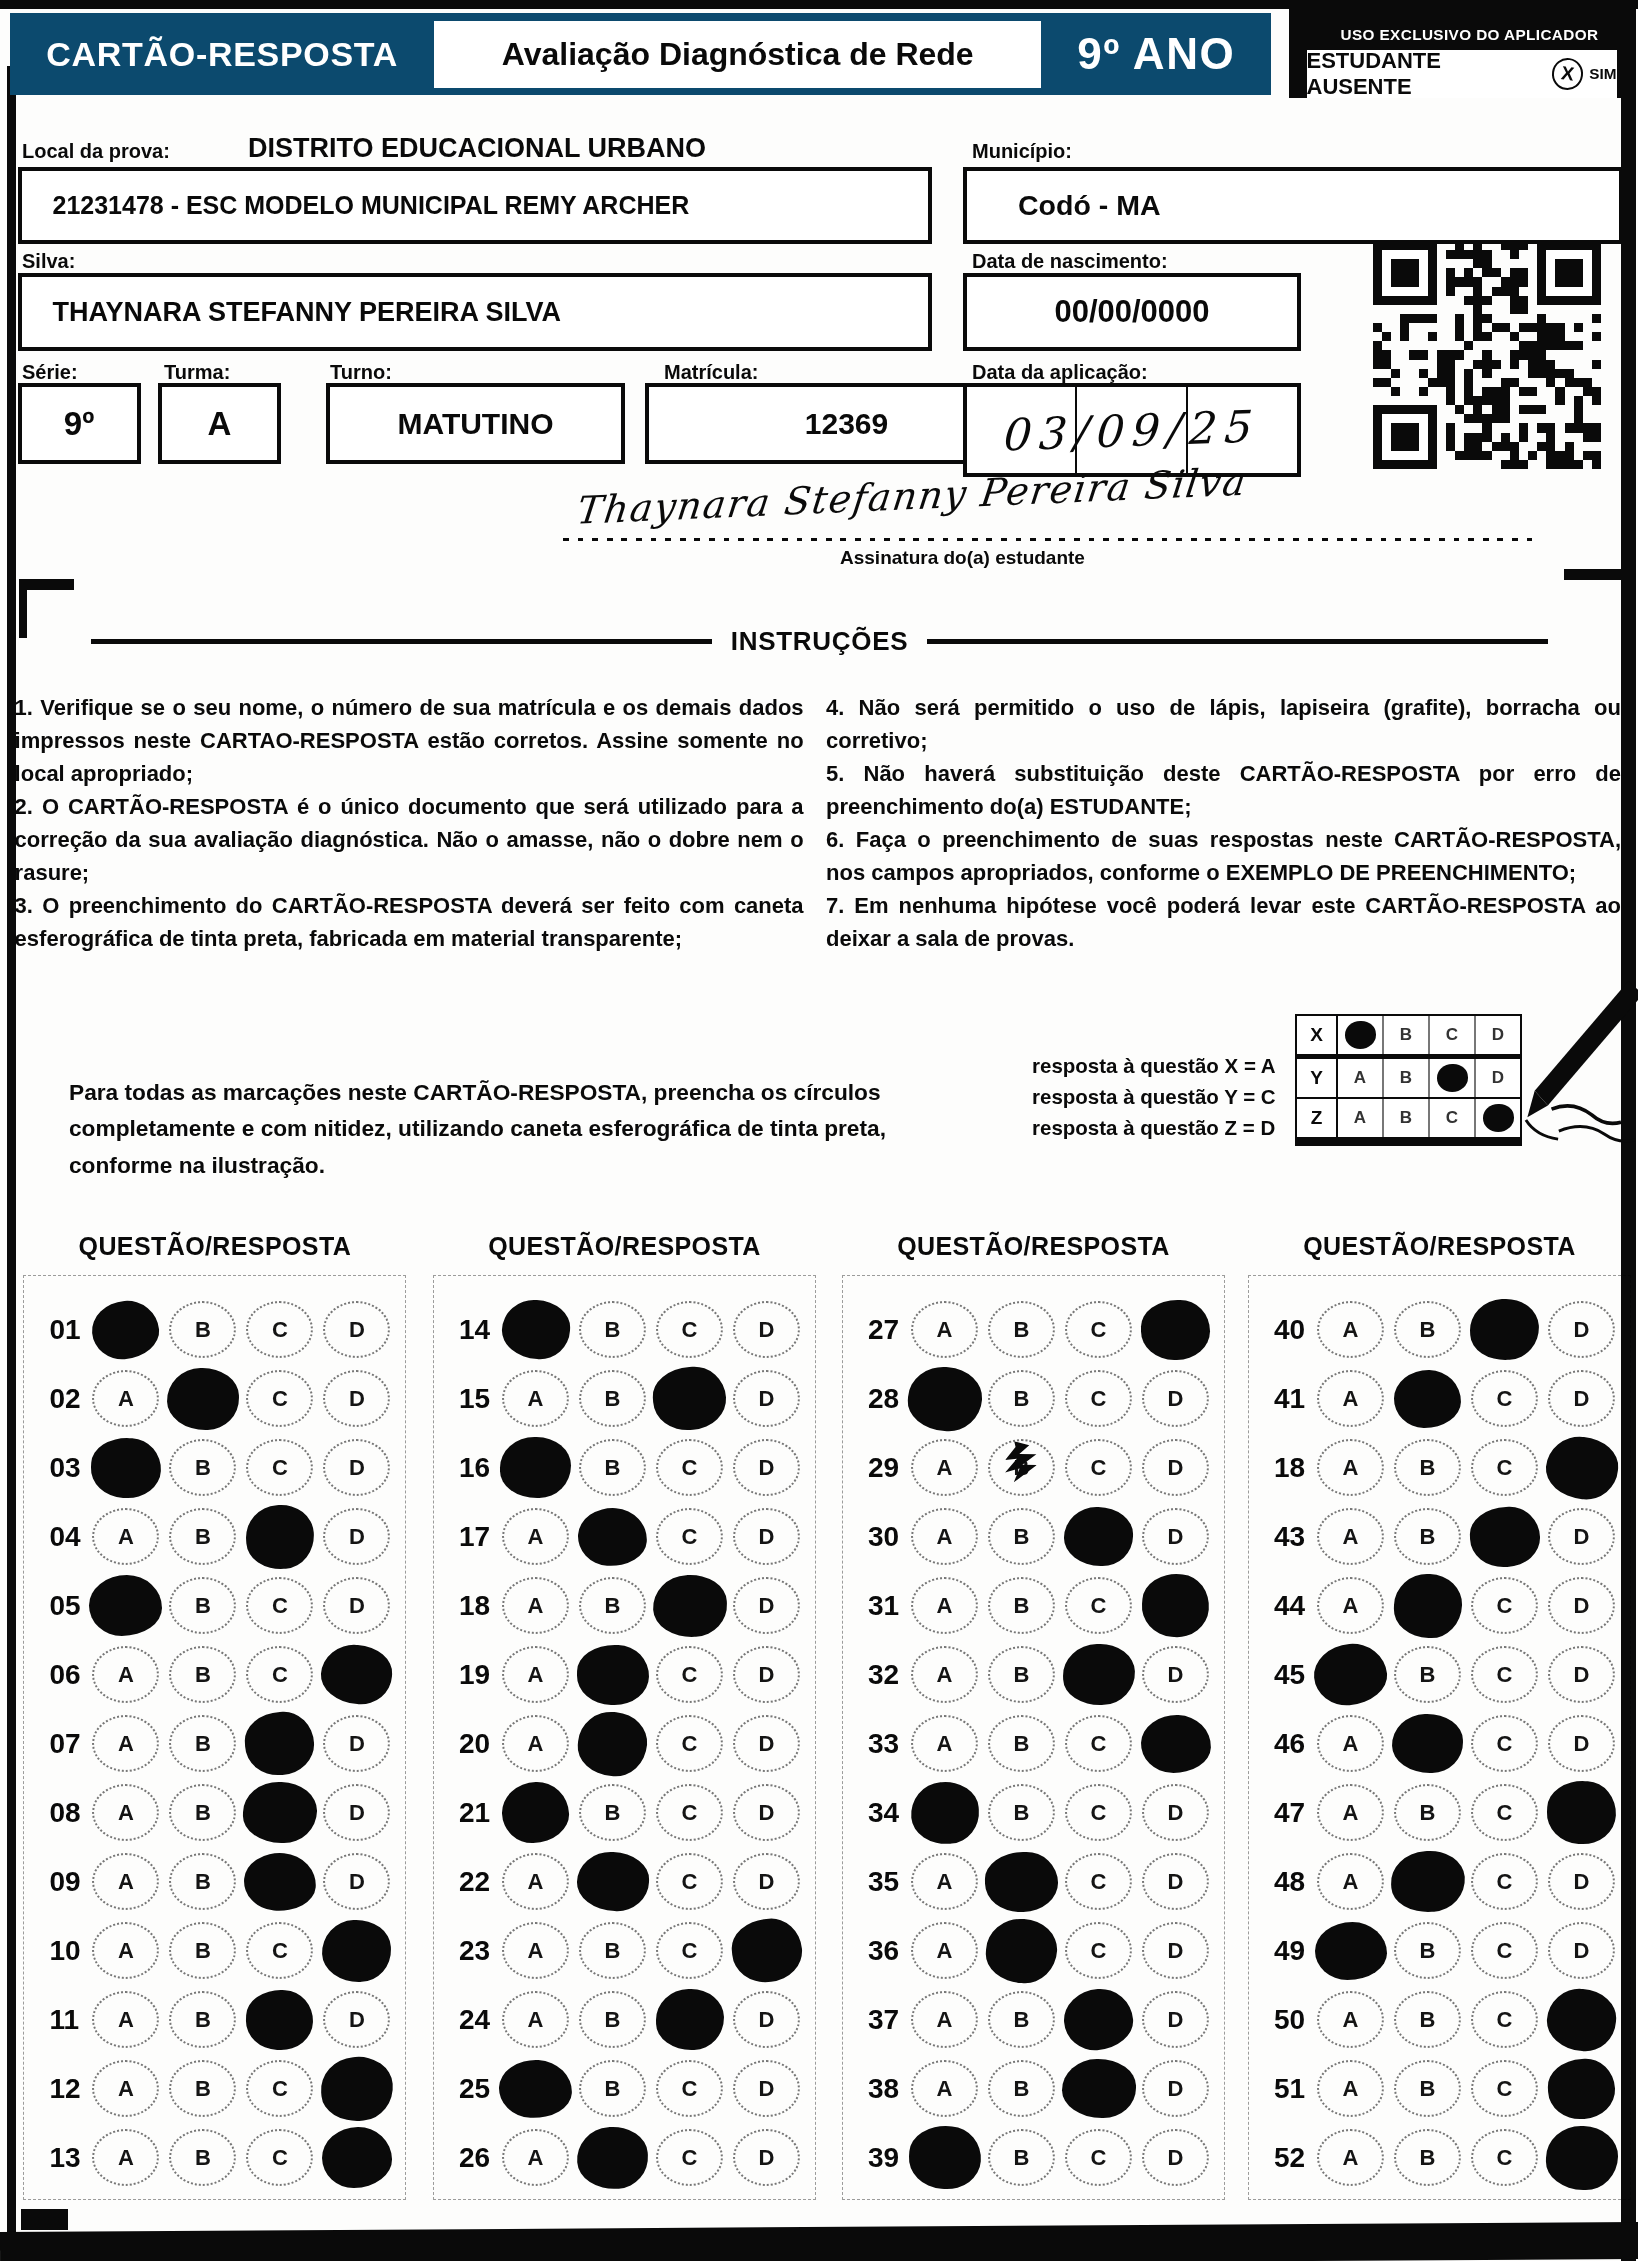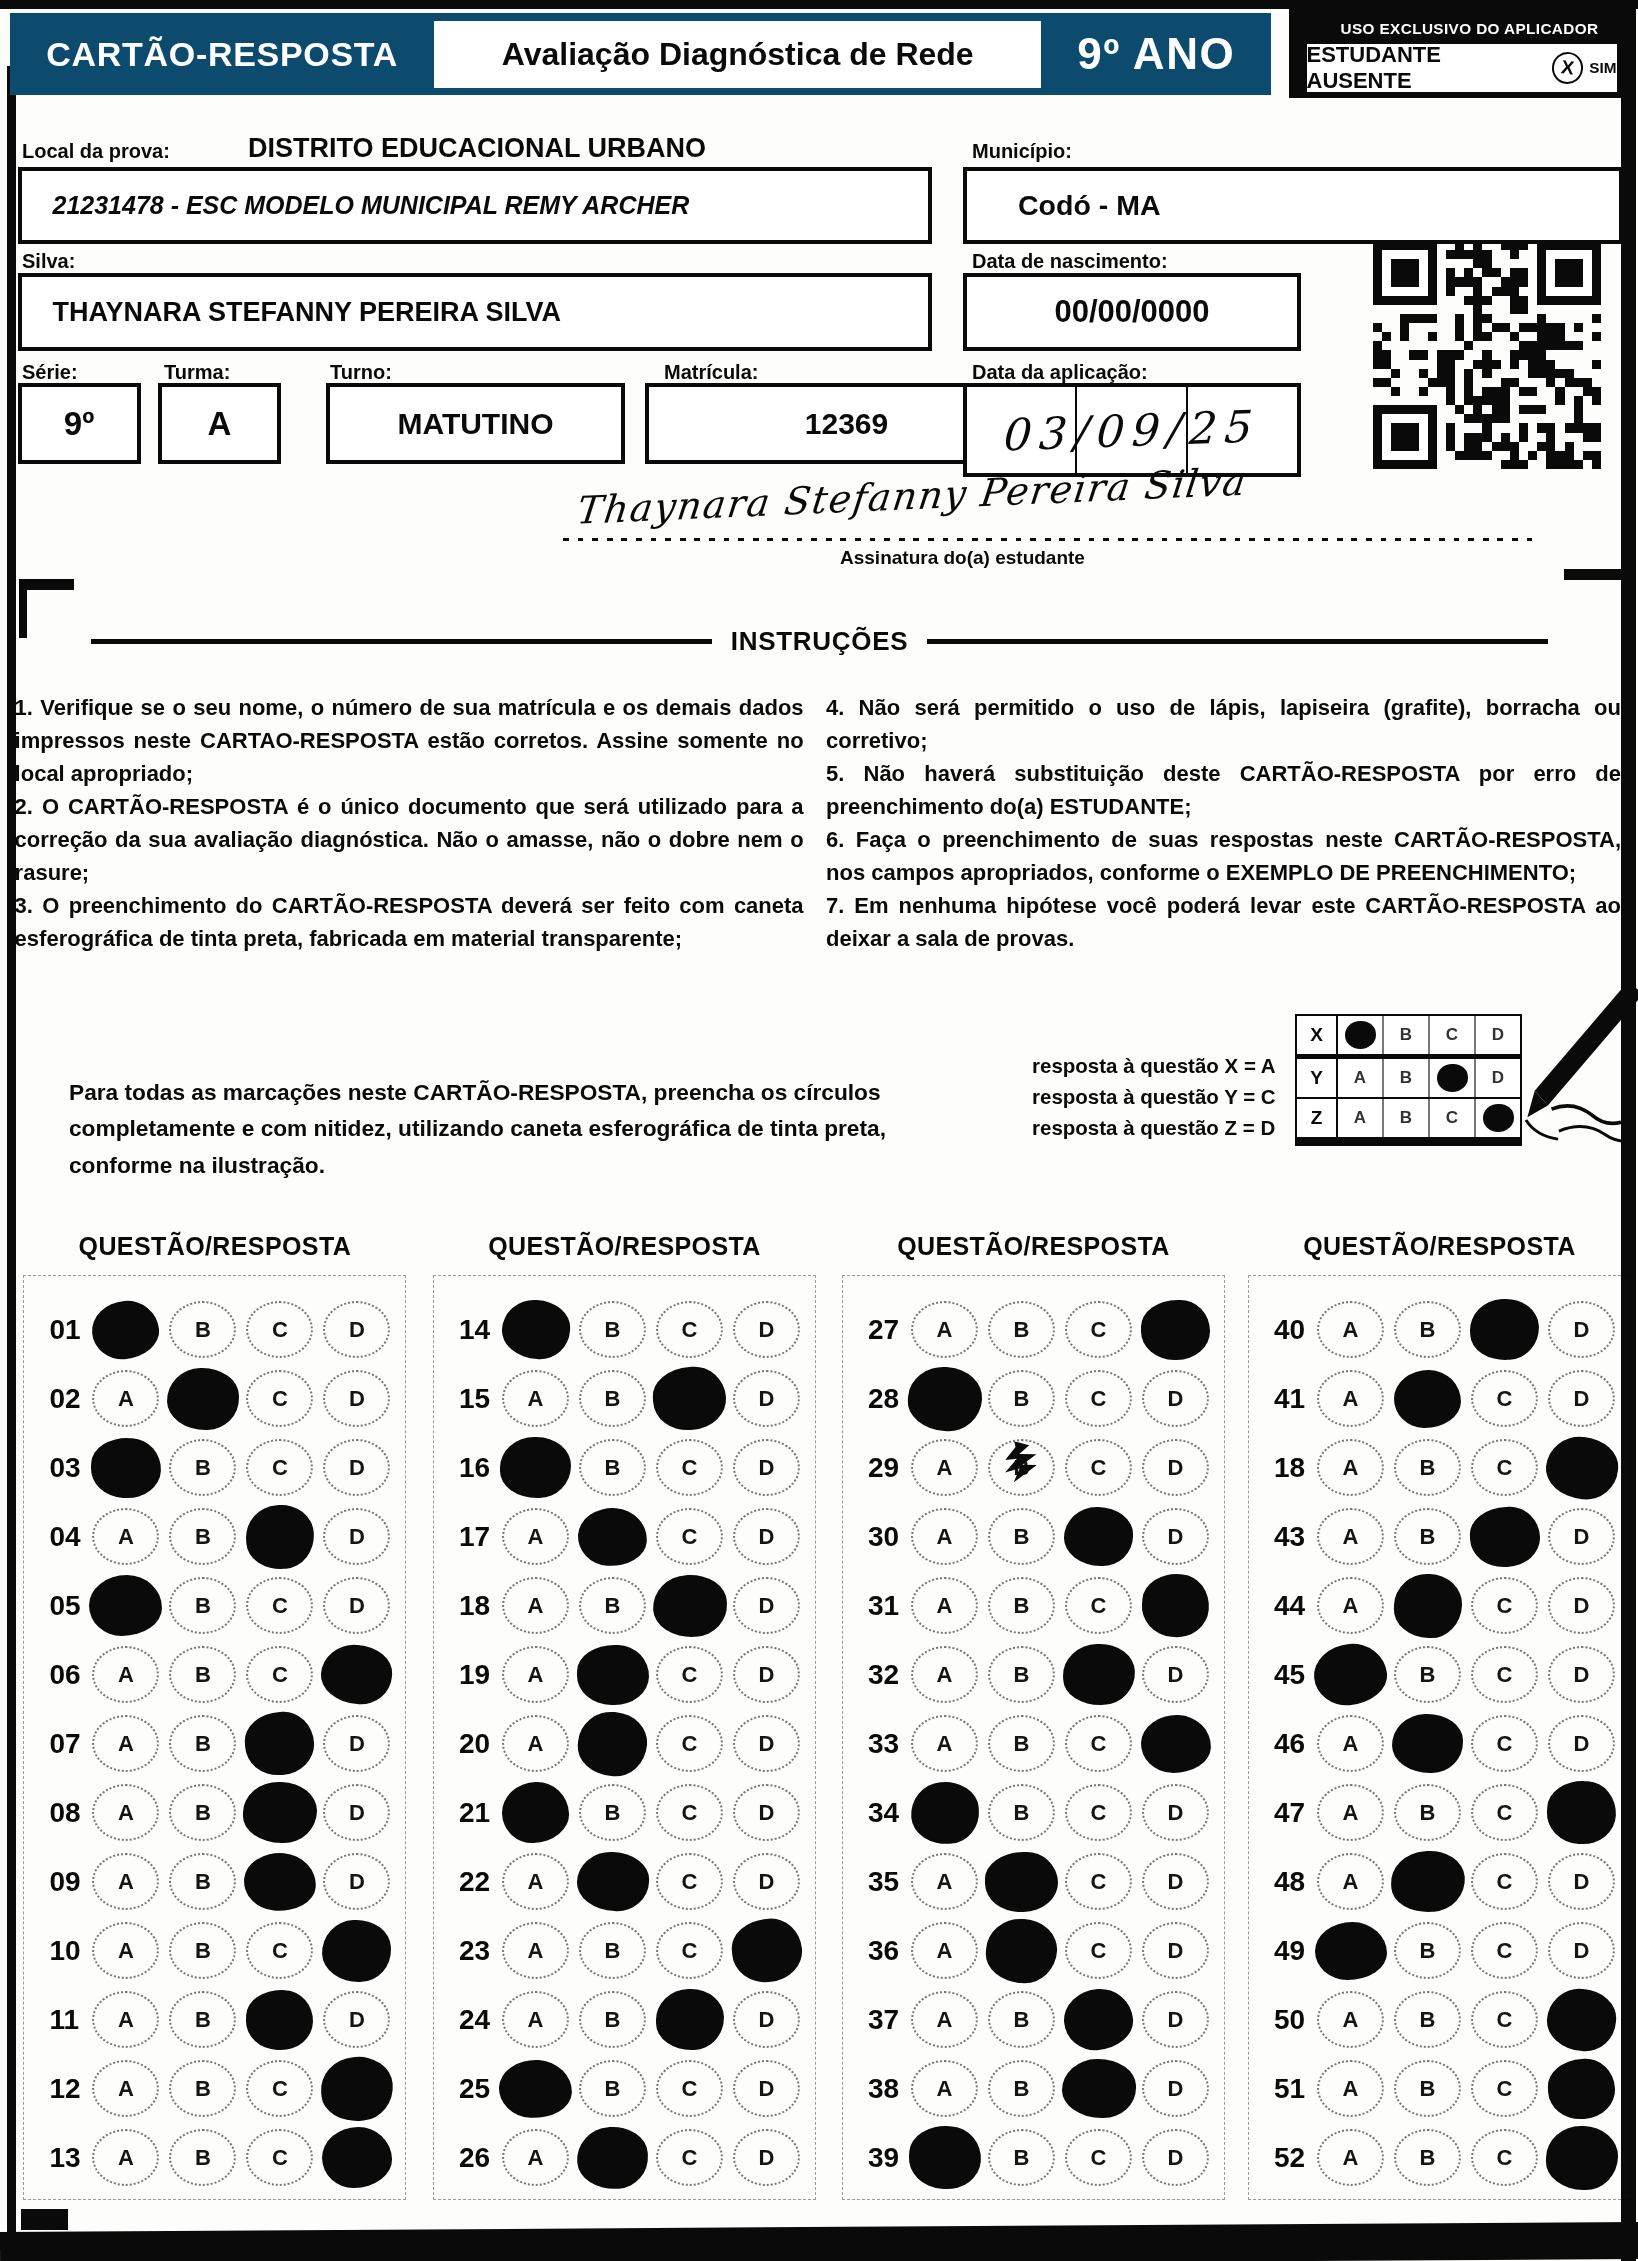--- a/index.html
+++ b/index.html
@@ -12,31 +12,31 @@
   .right-border{left:1621px;top:0;width:14.6px;height:2261px;background:#0a0a0a;}
   .bottom-bar{left:0;top:2222px;width:1639px;height:37px;background:#0a0a0a;transform:rotate(-0.35deg);transform-origin:right center;}
   .bottom-step{left:20.5px;top:2209px;width:47px;height:20.5px;background:#0a0a0a;}
   
   .header-bar{left:10.2px;top:13px;width:1261px;height:82px;background:#0c4a6e;display:flex;align-items:center;}
   .hdr-title{flex:0 0 424px;text-align:center;color:#fff;font-size:34px;font-weight:bold;letter-spacing:0.7px;}
   .hdr-sub{flex:0 0 607px;height:67px;background:#fff;display:flex;align-items:center;justify-content:center;
            font-size:32px;font-weight:bold;color:#0a0a0a;}
   .hdr-grade{flex:1;text-align:center;color:#fff;font-size:44px;font-weight:bold;letter-spacing:1.5px;}
   .aplicador-box{left:1289px;top:7.3px;width:345px;height:91px;background:#0a0a0a;}
-  .aplicador-label{margin-top:13px;text-align:center;color:#fff;font-size:15.3px;font-weight:bold;letter-spacing:0.4px;padding-left:16px;}
+  .aplicador-label{margin-top:19px;text-align:center;color:#fff;font-size:15.3px;font-weight:bold;letter-spacing:0.4px;padding-left:16px;}
   .ausente-box{margin:5.8px auto 0 auto;width:310px;height:48px;background:#fff;display:flex;align-items:center;justify-content:center;gap:5.8px;}
   .ausente-text{font-size:22px;font-weight:bold;}
   .circle-x{width:28px;height:28px;border:2.9px solid #0a0a0a;border-radius:50%;display:flex;align-items:center;justify-content:center;
             font-size:19px;font-weight:bold;transform:rotate(8deg);}
   .sim-text{font-size:15.3px;font-weight:bold;}
   
   .flabel{font-size:20px;font-weight:bold;}
   .fbox{border:4.4px solid #0a0a0a;background:#fff;display:flex;align-items:center;}
   .school-box{left:17.5px;top:167px;width:906px;height:69px;}
-  .school-box span{padding-left:31px;font-size:25px;font-weight:bold;font-style:italic;}
+  .school-box span{padding-left:31px;font-size:25px;font-weight:bold;}
   .local-label{left:22px;top:140px;}
   .local-value{left:248px;top:133px;font-size:27px;font-weight:bold;}
   .municipio-label{left:972px;top:140px;}
   .municipio-box{left:963px;top:167px;width:652px;height:69px;}
   .municipio-box span{padding-left:51px;font-size:28.5px;font-weight:bold;}
   .nome-label{left:22px;top:250px;}
   .nome-box{left:17.5px;top:273px;width:906px;height:70px;}
   .nome-box span{padding-left:31px;font-size:27px;font-weight:bold;}
   .nasc-label{left:972px;top:250px;}
   .nasc-box{left:963px;top:273px;width:330px;height:70px;justify-content:center;}

